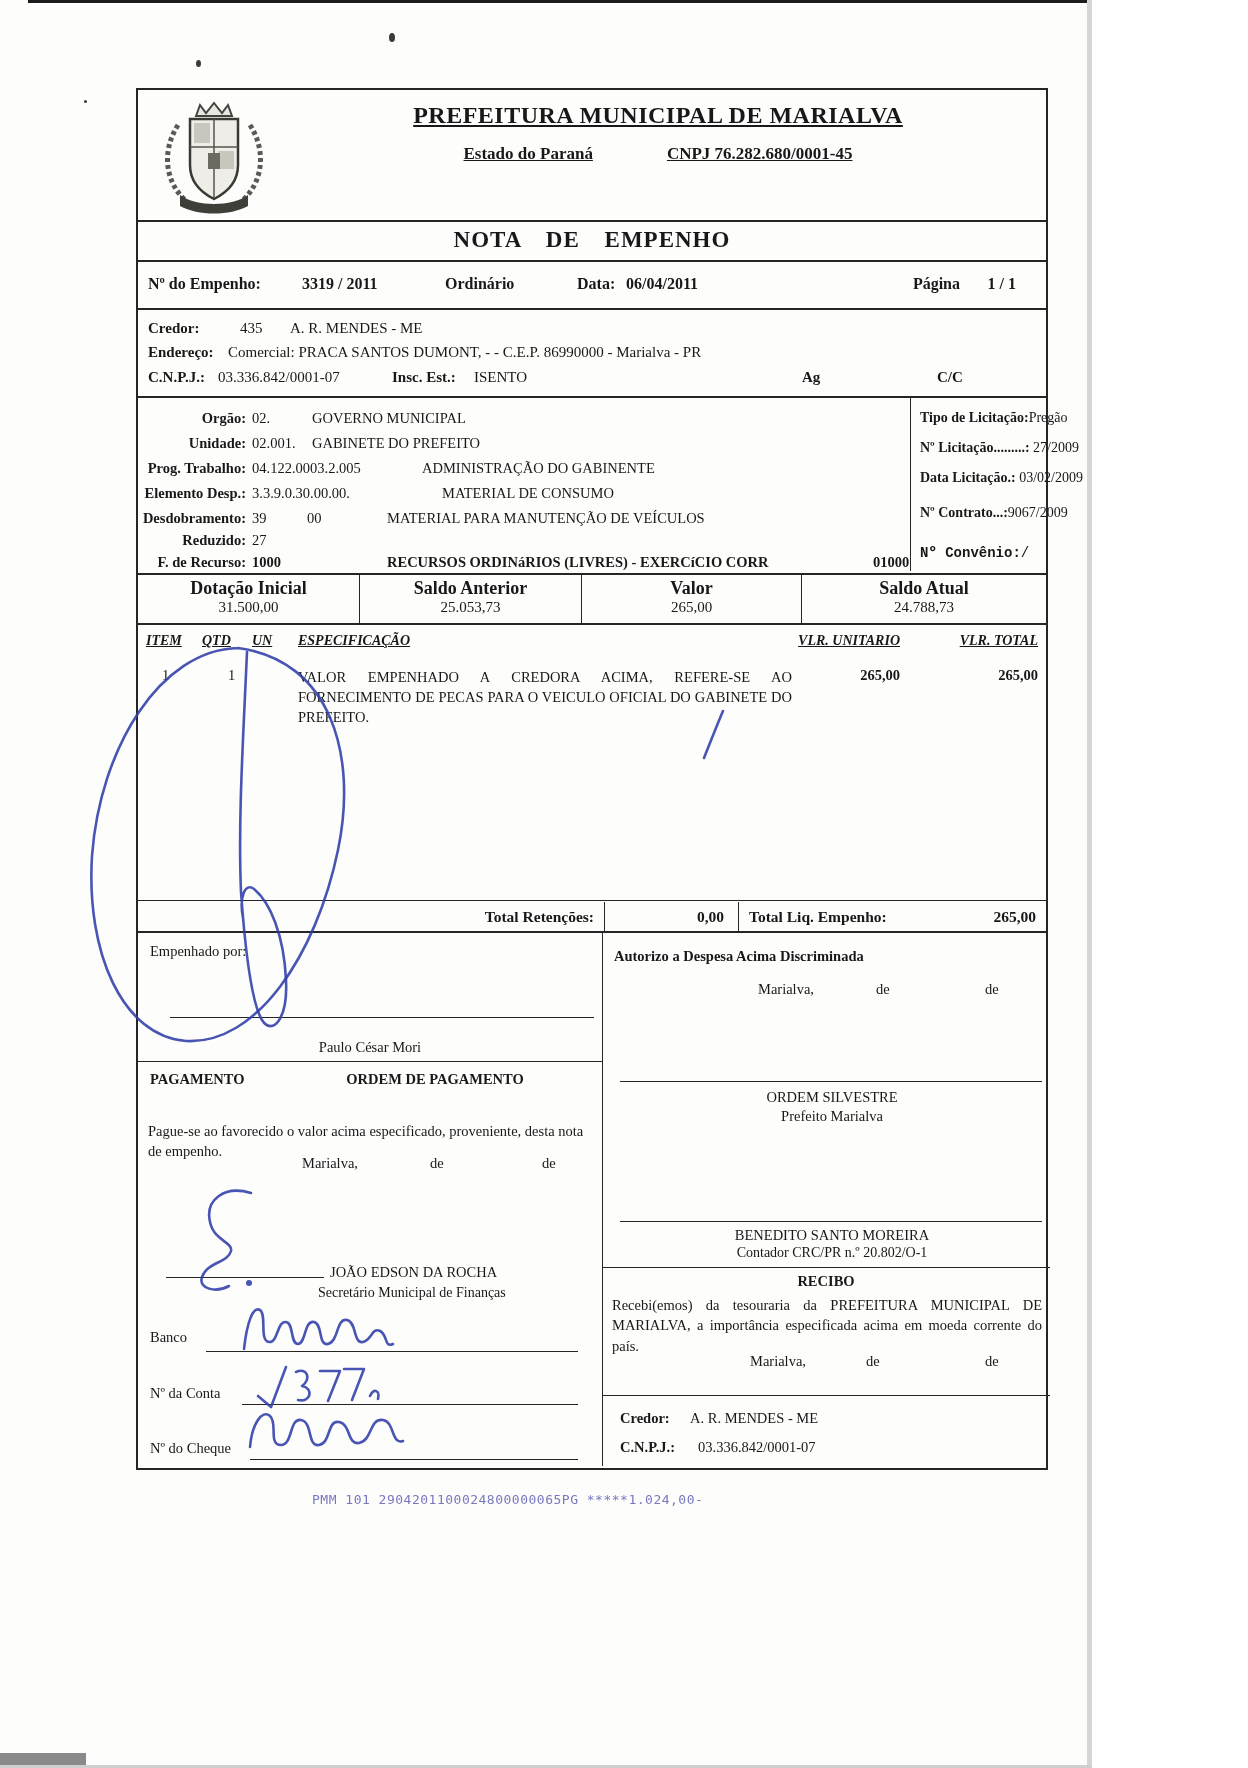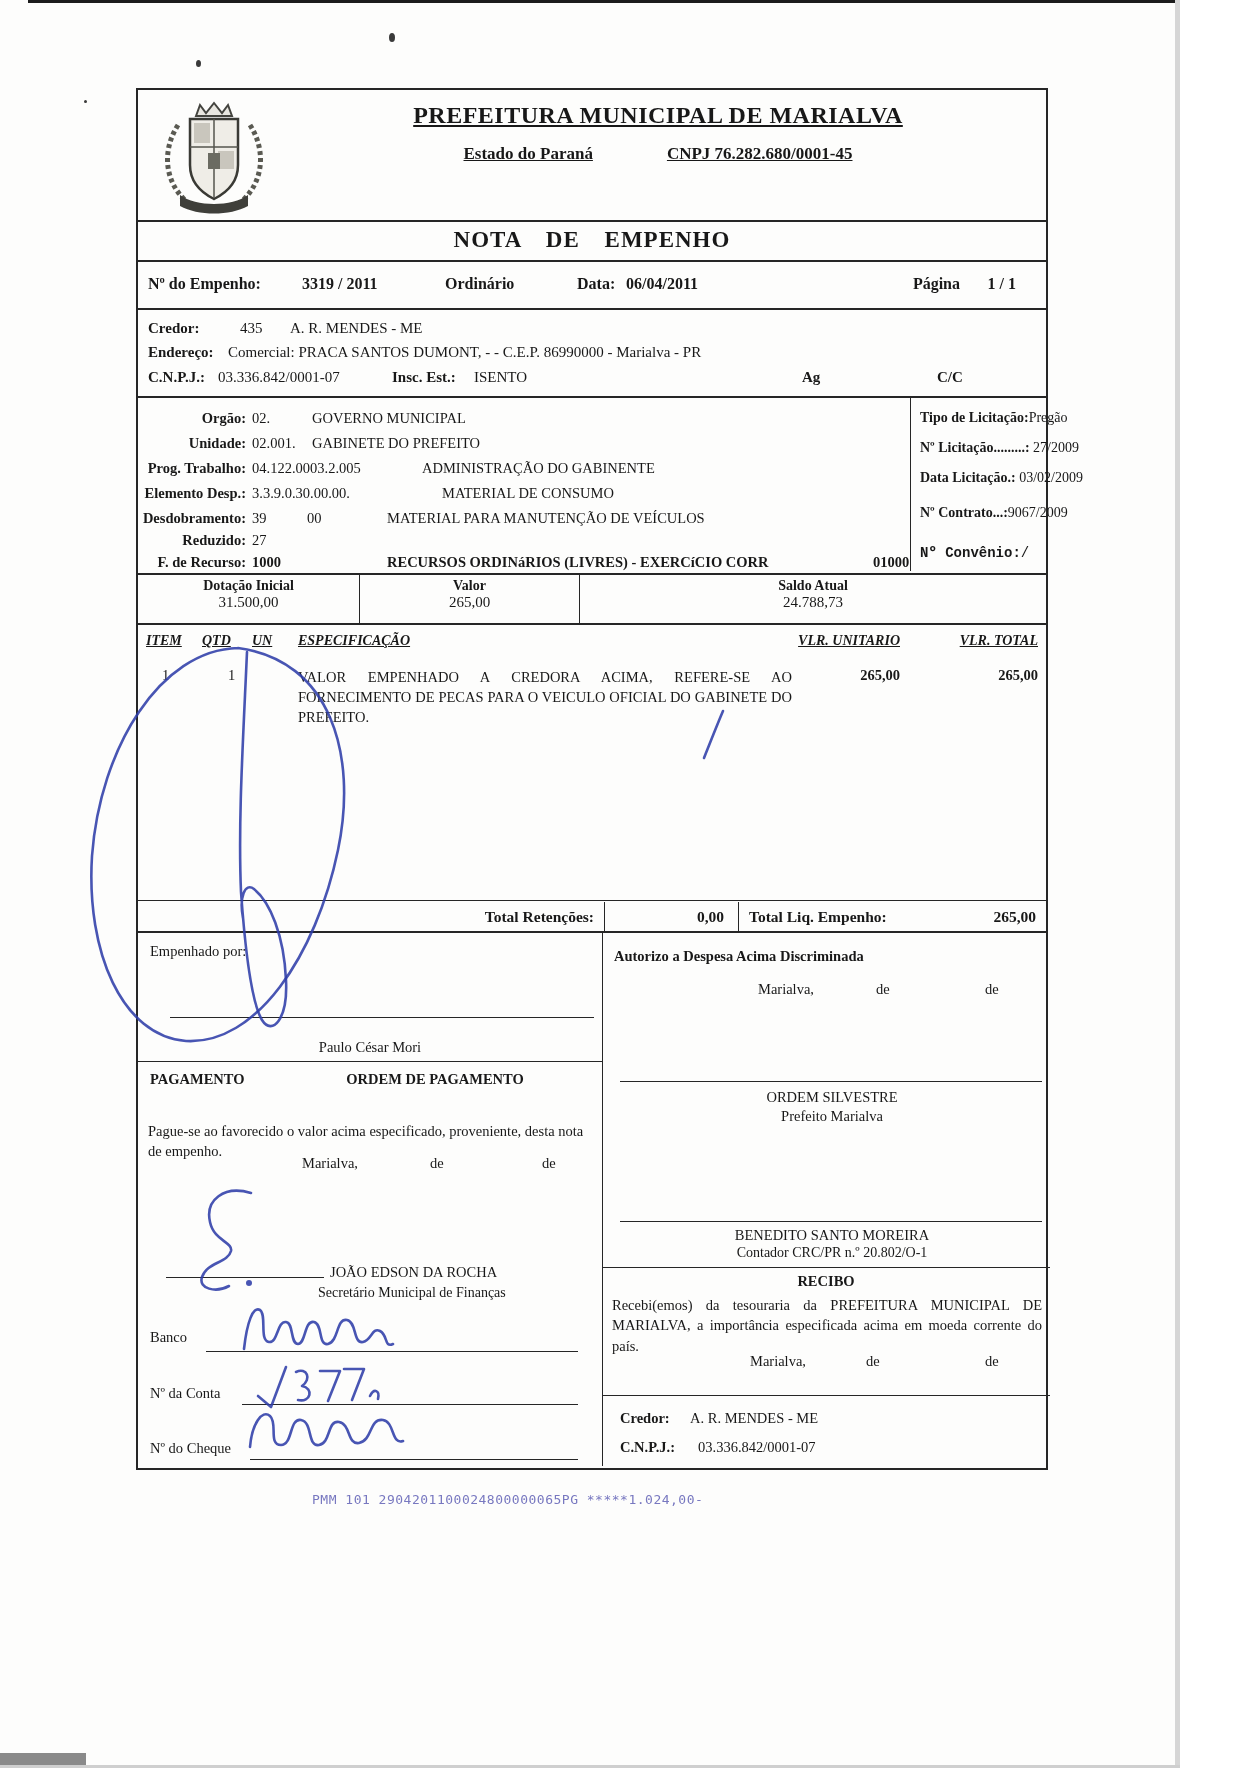--- a/index.html
+++ b/index.html
@@ -1,30 +1,30 @@
 <!DOCTYPE html>
 <html><head>
 <meta charset="utf-8">
 <style>
   * { margin:0; padding:0; box-sizing:border-box; }
   html,body { background:#fff; }
   body { width:1248px; height:1768px; position:relative; font-family:"Liberation Serif", serif; color:#181818; }
-  .sheet { position:absolute; left:0; top:0; width:1180px; height:1768px; background:#fdfdfc; overflow:hidden; }
+  .sheet { position:absolute; left:0; top:0; width:1092px; height:1768px; background:#fdfdfc; overflow:hidden; }
   .abs { position:absolute; }
   .b { font-weight:700; }
   .i { font-style:italic; }
   .u { text-decoration:underline; }
   .ctr { text-align:center; }
   .box { position:absolute; border:2px solid #262626; }
   .nt { border-top:0; }
   .hline { position:absolute; border-bottom:1.6px solid #262626; }
   .f15 { font-size:15px; }
   .f14 { font-size:14px; }
   .f145 { font-size:14.5px; }
-  .f16 { font-size:14px; }
+  .f16 { font-size:18px; }
   .pen { fill:none; stroke:#2f3da8; stroke-width:2.6; stroke-linecap:round; stroke-linejoin:round; opacity:.88; }
   .mag { font-family:"DejaVu Sans Mono", monospace; font-size:13px; color:#7878c0; letter-spacing:.5px; }
   .edge-top { position:absolute; left:28px; top:0; width:1220px; height:3px; background:#1c1c1c; }
   .edge-right { position:absolute; right:0; top:0; width:5px; height:100%; background:#d6d6d6; }
   .edge-bottom { position:absolute; left:0; bottom:0; width:100%; height:3px; background:#cfcfcf; }
   .corner-bl { position:absolute; left:0; bottom:3px; width:86px; height:12px; background:#8a8a8a; }
   .artifact { position:absolute; background:#3a3a3a; border-radius:50%; }
   .just { text-align:justify; }
 </style>
 </head>
@@ -129,20 +129,24 @@
       <span class="abs" style="left:2px;top:107px;white-space:nowrap;"><span class="b">Nº Contrato...:</span><span>9067/2009</span></span>
       <span class="abs" style="left:2px;top:147px;white-space:nowrap;font-family:Liberation Mono, monospace;"><span class="b">Nº Convênio:</span><span>/</span></span>
     </div>
   </div>
 
   <div class="box nt" style="left:136px;top:575px;width:912px;height:50px;display:flex;">
     <div style="width:222px;border-right:1.6px solid #262626;position:relative;">
       <div class="ctr b f16" style="padding-top:3px;">Dotação Inicial</div>
       <div class="ctr f15">31.500,00</div>
     </div>
+    <div style="width:222px;border-right:1.6px solid #262626;">
+      <div class="ctr b f16" style="padding-top:3px;">Saldo Anterior</div>
+      <div class="ctr f15">25.053,73</div>
+    </div>
     <div style="width:220px;border-right:1.6px solid #262626;">
       <div class="ctr b f16" style="padding-top:3px;">Valor</div>
       <div class="ctr f15">265,00</div>
     </div>
     <div style="flex:1;">
       <div class="ctr b f16" style="padding-top:3px;">Saldo Atual</div>
       <div class="ctr f15">24.788,73</div>
     </div>
   </div>
 

